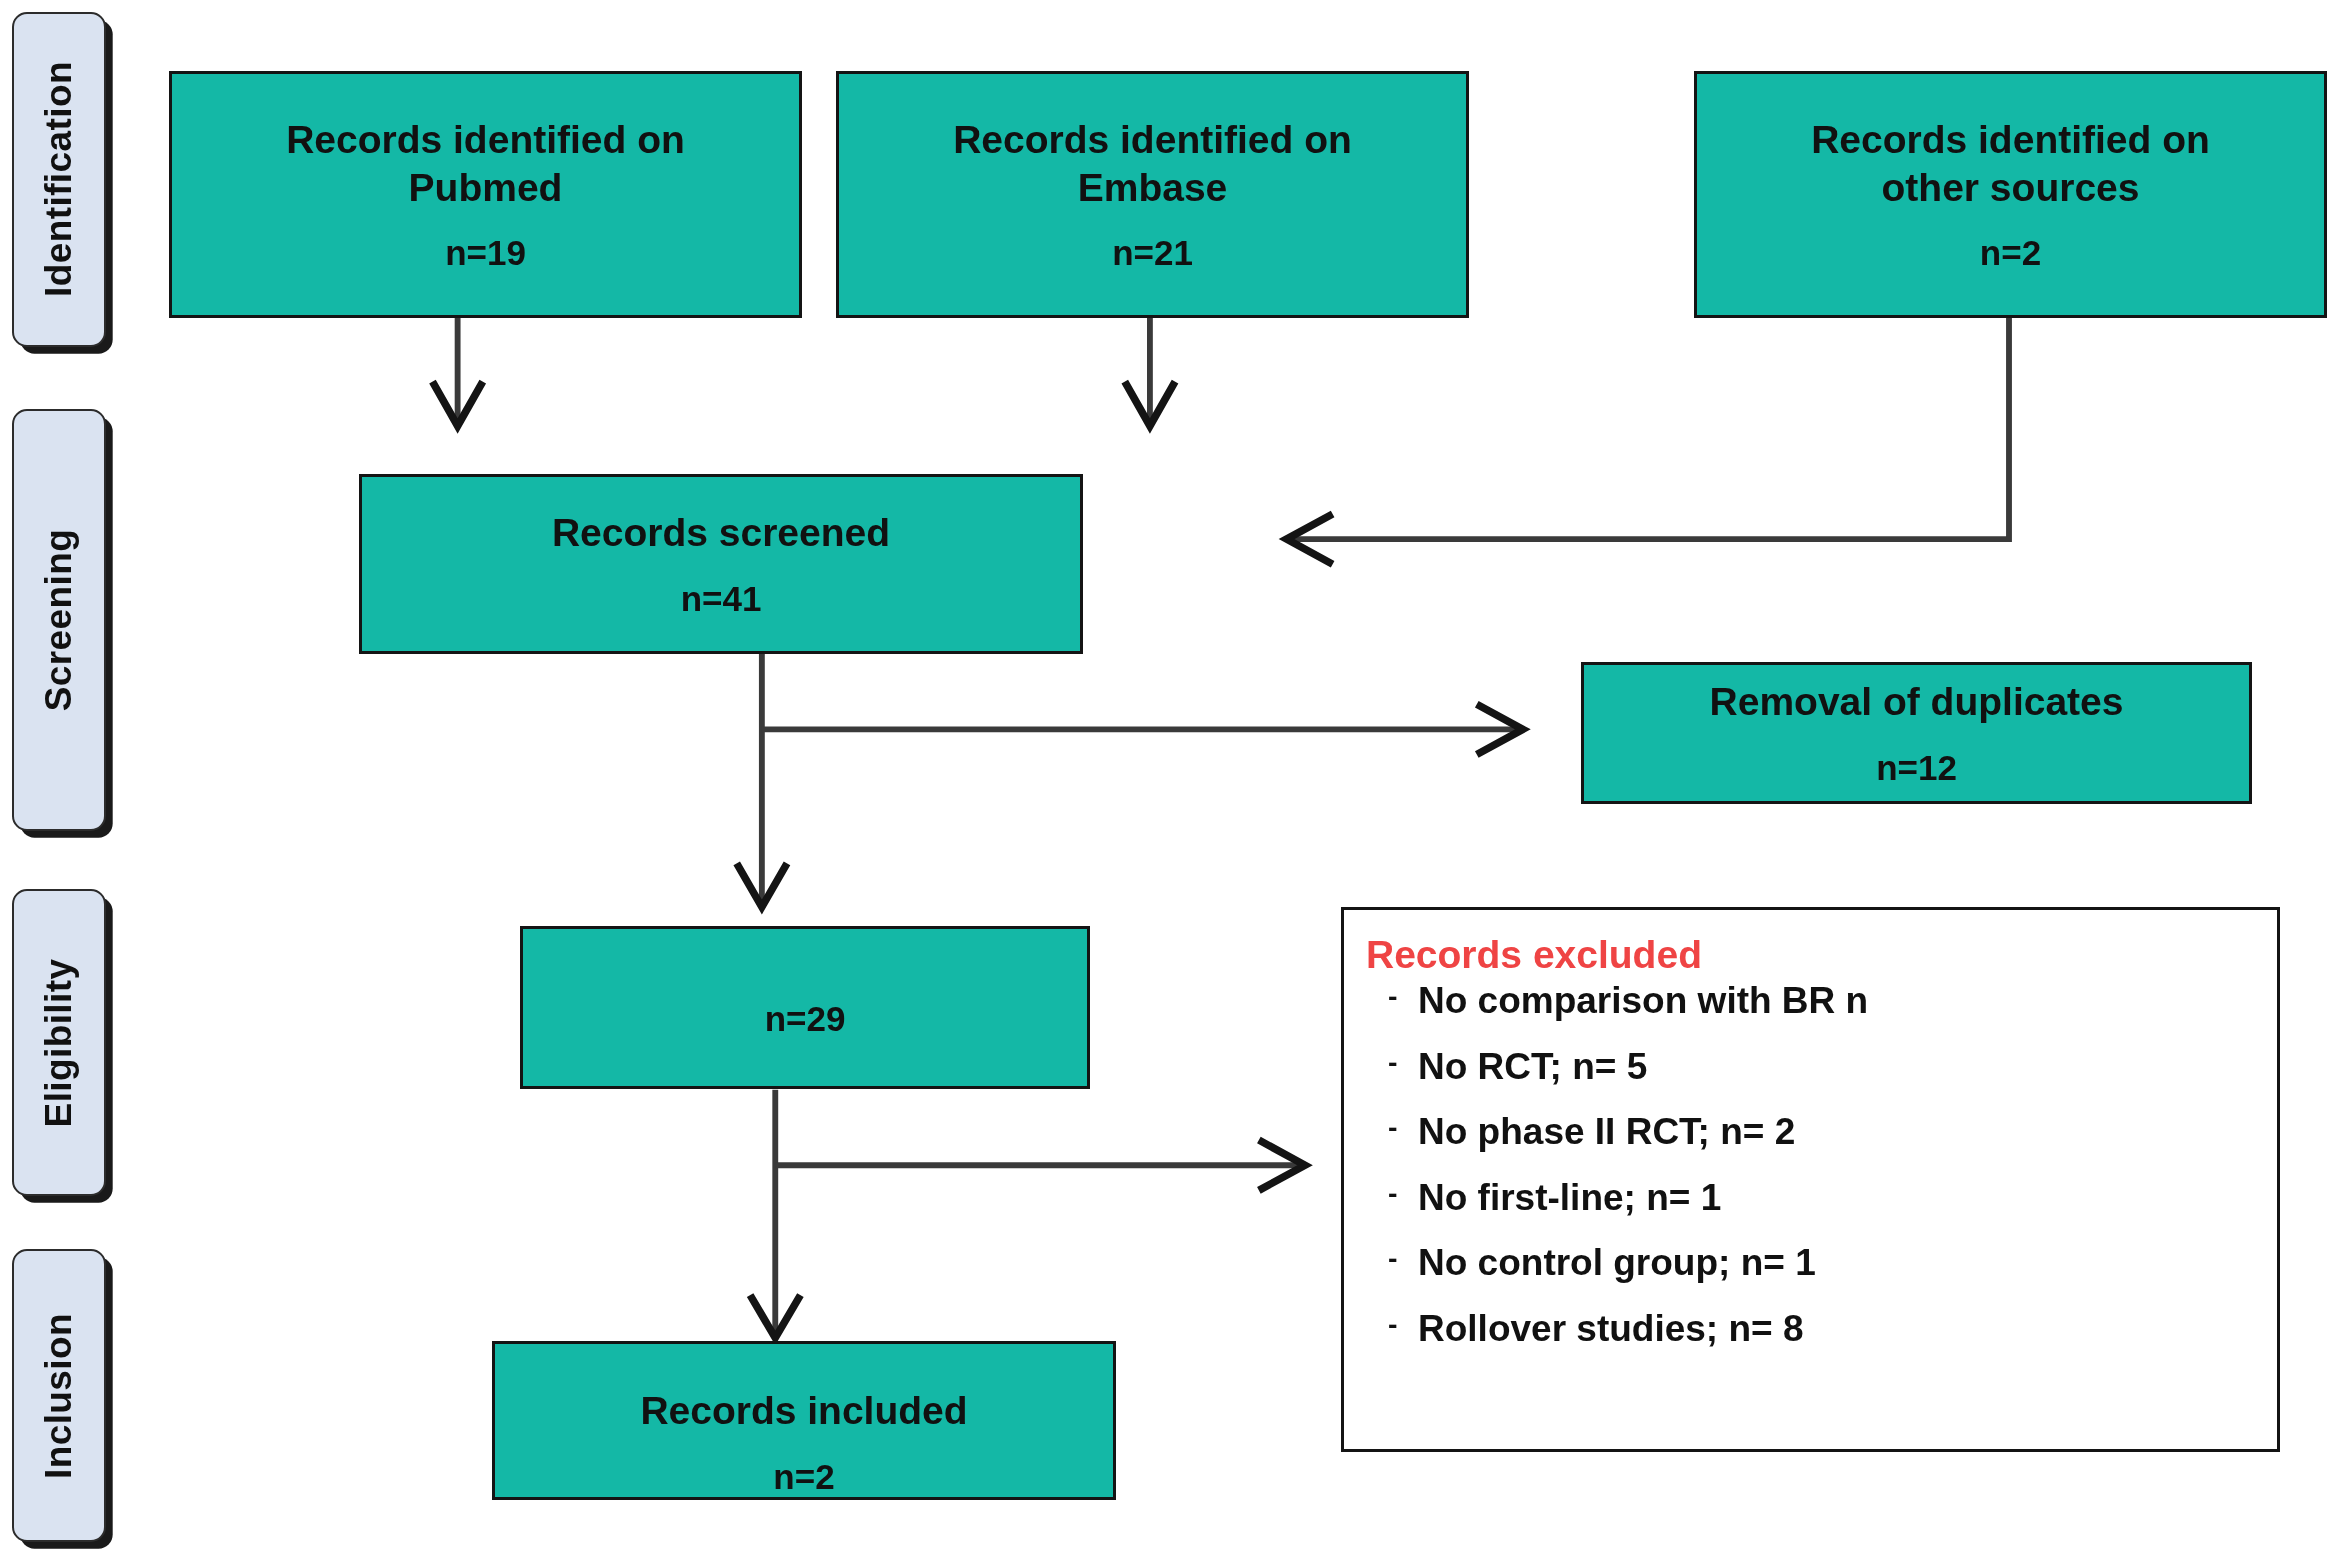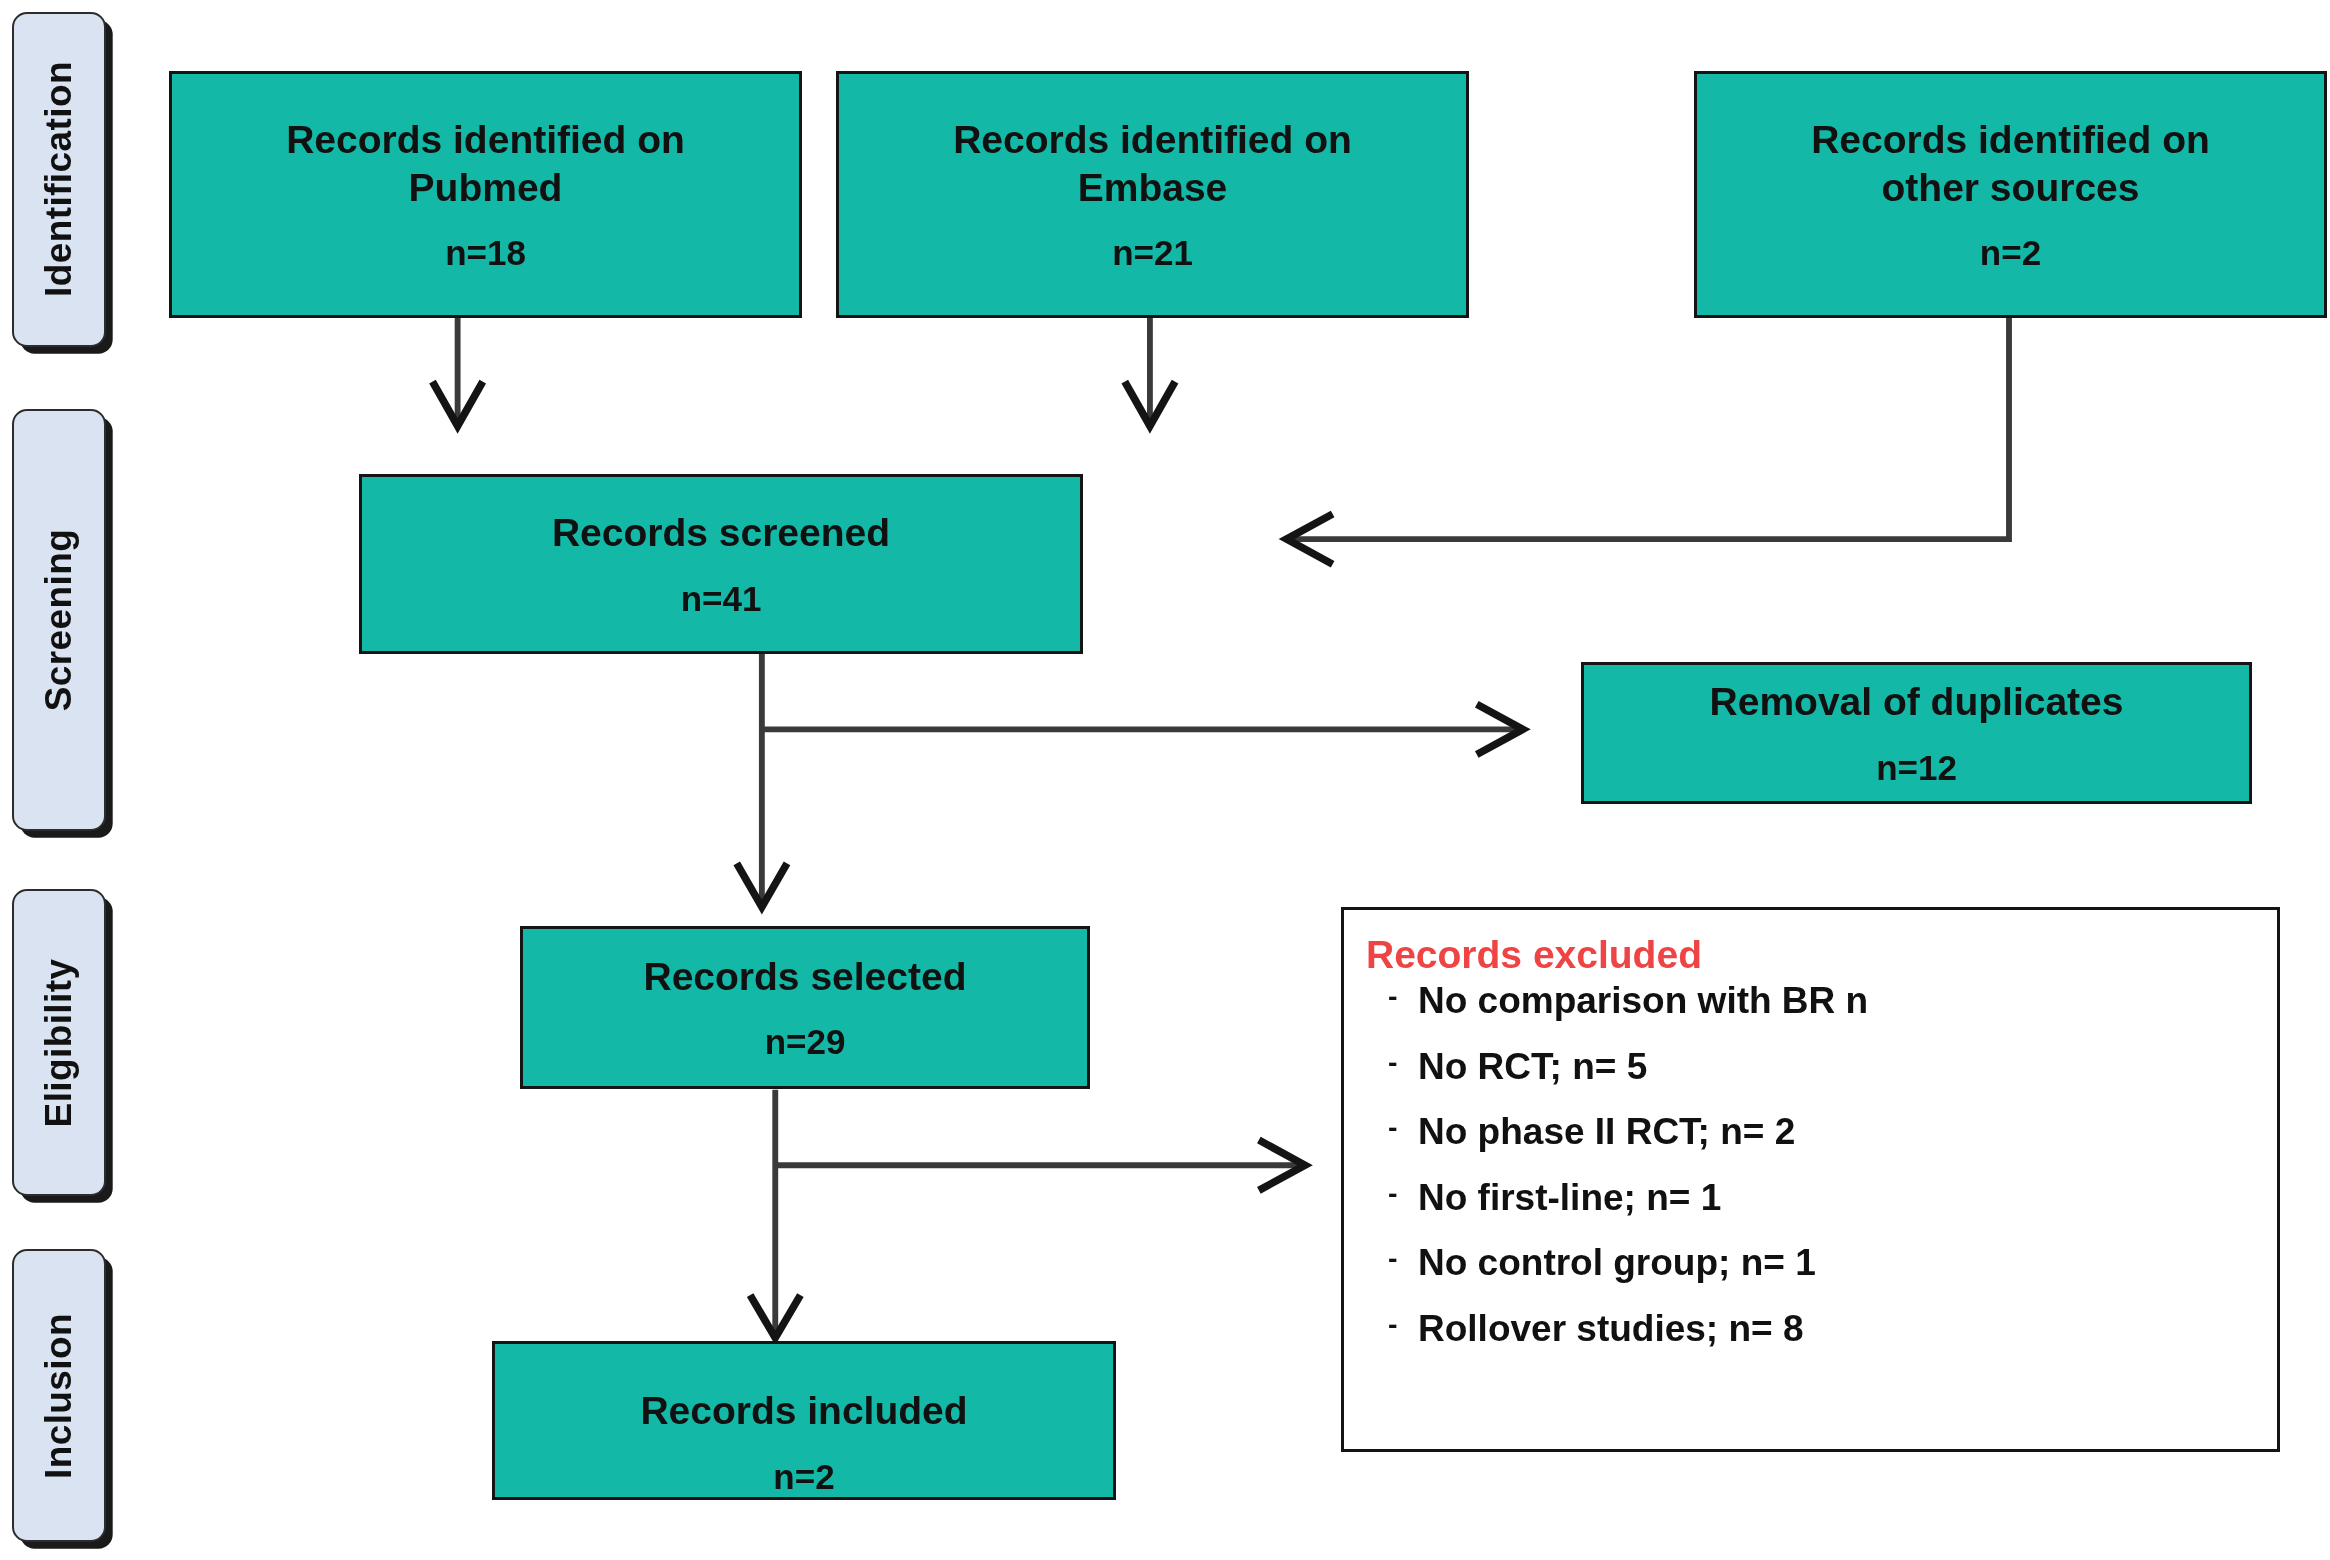--- a/index.html
+++ b/index.html
@@ -156,21 +156,21 @@
       <polyline points="895,1545 925,1596 955,1545" stroke="#141414" stroke-width="9"></polyline>
 
       <line x1="925" y1="1390" x2="1552" y2="1390"></line>
       <polyline points="1502,1360 1557,1390 1502,1420" stroke="#141414" stroke-width="9"></polyline>
     </g>
   </svg>
 
   <div class="fbox" style="left:169px; top:71px; width:633px; height:247px;">
     <div class="title">Records identified on
 Pubmed</div>
-    <div class="count">n=18</div>
+    <div class="count">n=19</div>
   </div>
 
   <div class="fbox" style="left:836px; top:71px; width:633px; height:247px;">
     <div class="title">Records identified on
 Embase</div>
     <div class="count">n=21</div>
   </div>
 
   <div class="fbox" style="left:1694px; top:71px; width:633px; height:247px;">
     <div class="title">Records identified on
@@ -182,21 +182,20 @@
     <div class="title">Records screened</div>
     <div class="count">n=41</div>
   </div>
 
   <div class="fbox" style="left:1549px; top:662px; width:671px; height:142px;margin-left:32px;">
     <div class="title">Removal of duplicates</div>
     <div class="count">n=12</div>
   </div>
 
   <div class="fbox" style="left:520px; top:926px; width:570px; height:163px;">
-    <div class="title">Records selected</div>
     <div class="count">n=29</div>
   </div>
 
   <div class="exbox" style="left:1341px; top:907px; width:939px; height:545px;">
     <div class="ex-title">Records excluded</div>
     <ul class="ex-list">
       <li>
         <span class="dash">-</span>
         <span>No comparison with BR n</span>
       </li>

